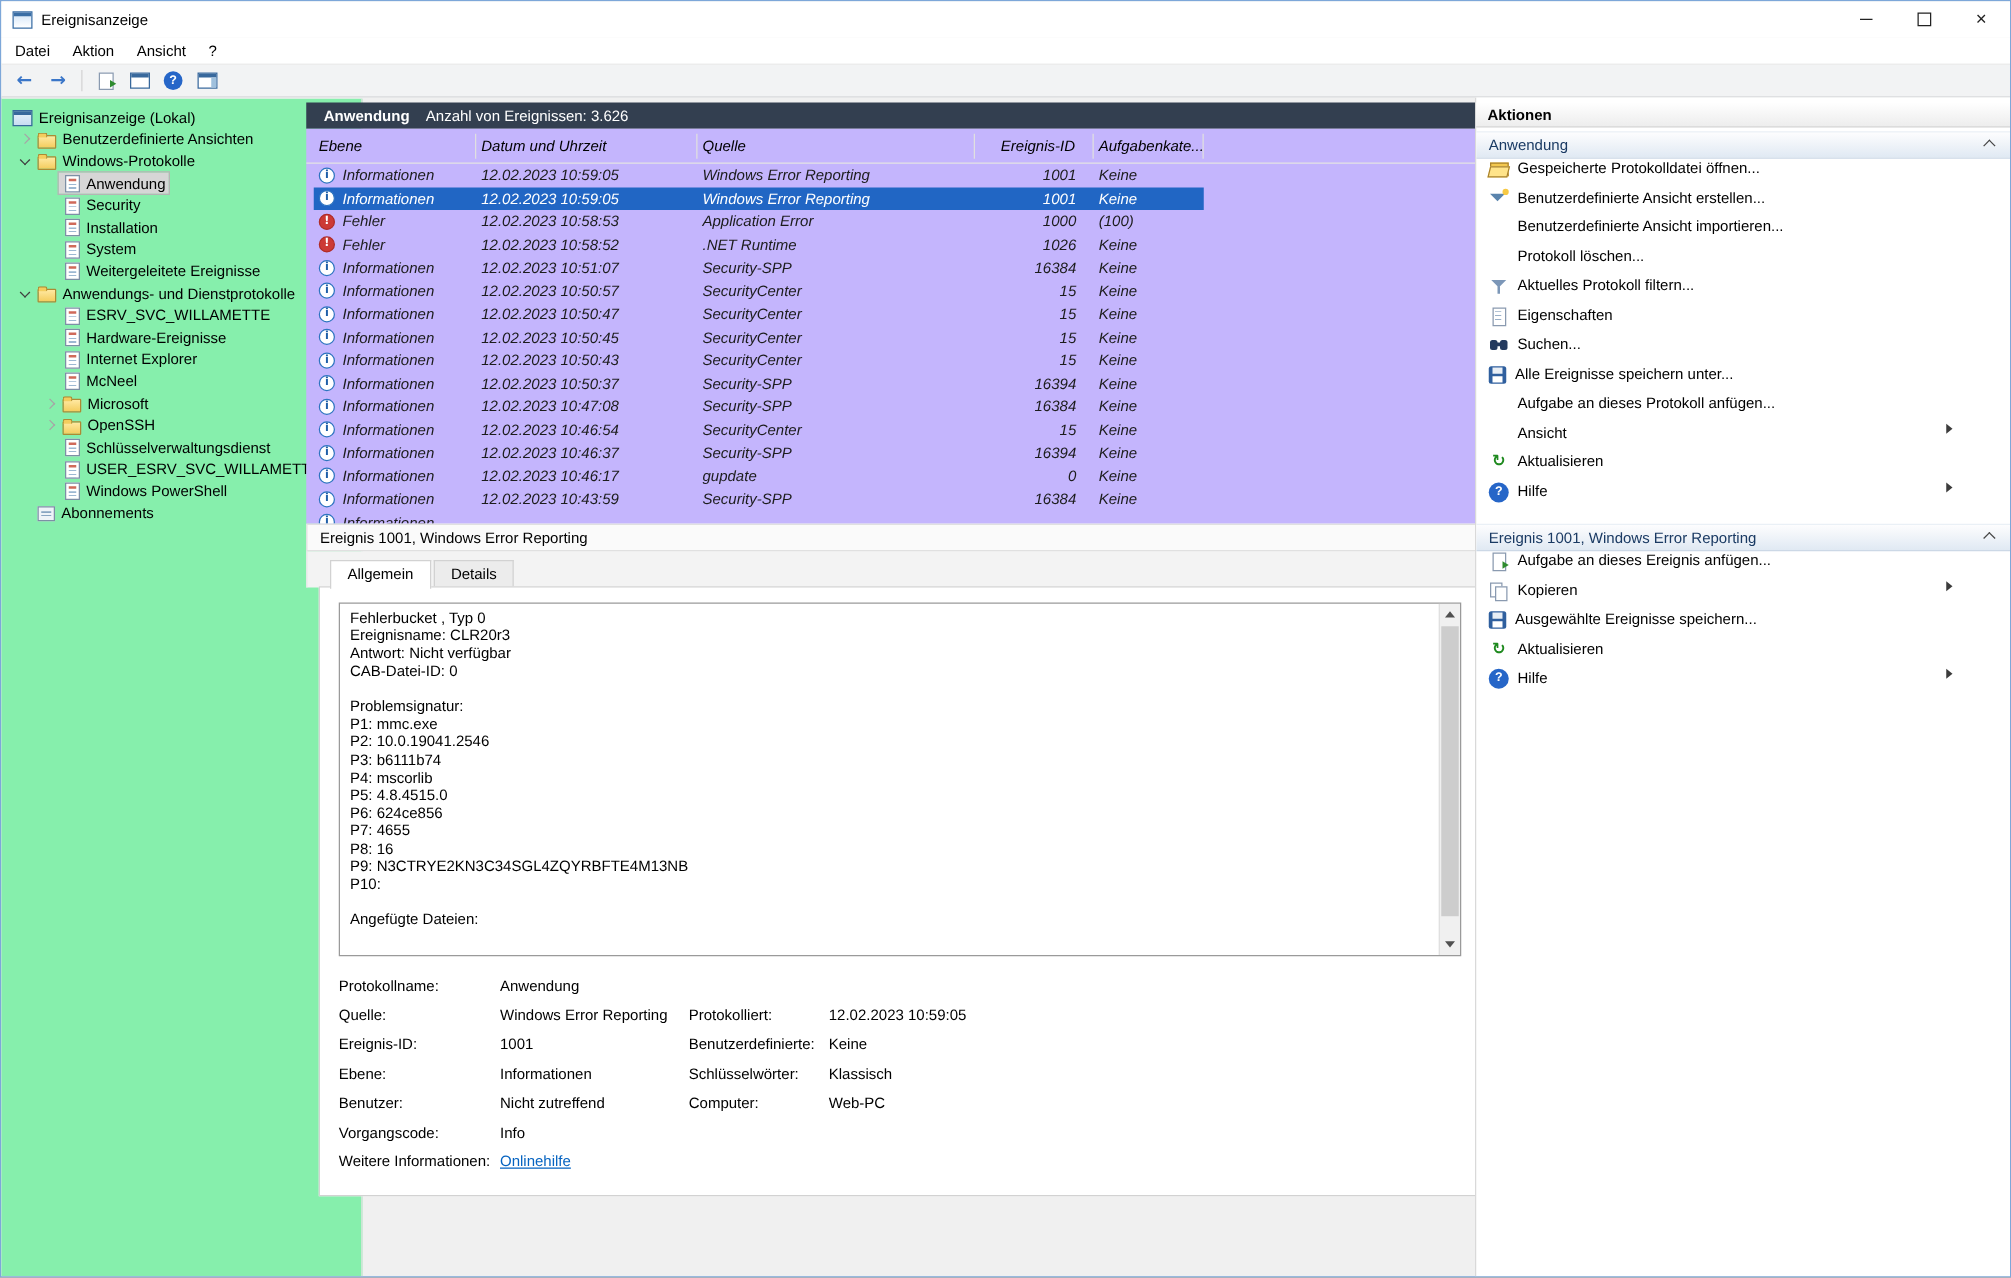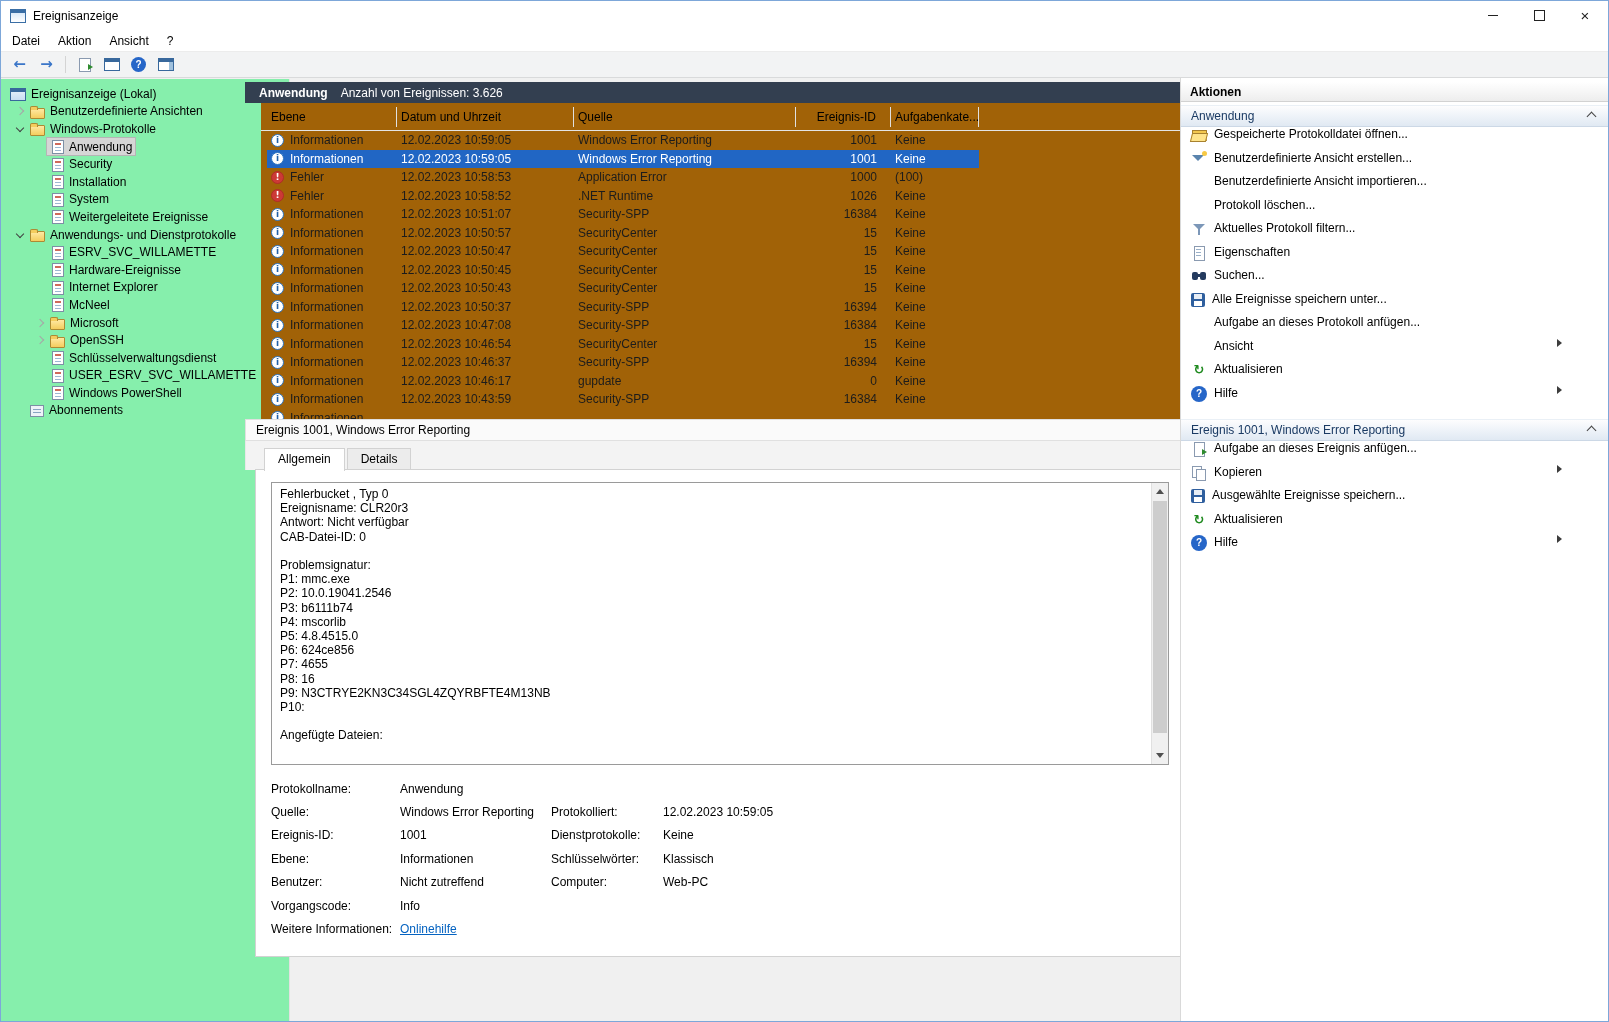--- a/index.html
+++ b/index.html
@@ -50,21 +50,21 @@
   .i-log{width:12px;height:14px;background:#fff;border:1px solid #7d8fa5;margin-left:2px;margin-top:1px;}
   .i-log::before{content:"";position:absolute;left:2px;right:2px;top:2px;height:2px;background:#d06a5a;}
   .i-log::after{content:"";position:absolute;left:2px;right:2px;top:6px;height:6px;background:repeating-linear-gradient(#9db8d2 0 1px,transparent 1px 3px);}
   .i-subscriptions{width:14px;height:12px;border:1px solid #7d8fa5;background:#eef3f8;margin-top:2px;}
   .i-subscriptions::before{content:"";position:absolute;left:2px;right:2px;top:3px;height:6px;background:repeating-linear-gradient(#88a5c2 0 1px,transparent 1px 3px);}
   
   .center-pane{position:absolute;left:244px;top:81px;right:388px;bottom:0;}
   .log-header{height:21px;background:#333f50;color:#fff;display:flex;align-items:center;padding:0 14px;}
   .log-title{font-weight:700;}
   .log-count{margin-left:13px;}
-  .event-table{position:absolute;top:21px;left:16px;right:0;height:316px;background:#a16207;overflow:hidden;}
+  .event-table{position:absolute;top:21px;left:0;right:0;height:316px;background:#c4b5fd;overflow:hidden;font-style:italic;}
   .thead{height:28px;display:flex;align-items:center;padding-left:6px;border-bottom:1px solid #e4e4e4;}
   .th{height:20px;line-height:20px;border-right:1px solid #e0e0e0;overflow:hidden;white-space:nowrap;padding-left:4px;}
   .tbody{position:absolute;top:28px;left:0;right:0;height:288px;overflow:hidden;padding-left:6px;}
   .tr{display:flex;width:max-content;height:18.5px;align-items:center;color:#1c1c1c;}
   .tr.selected{background:#2166c4;color:#fff;}
   .td{height:18.5px;line-height:18.5px;overflow:hidden;white-space:nowrap;padding-left:4px;display:flex;align-items:center;}
   .c0{width:130px;}
   .c1{width:177px;}
   .c2{width:222px;}
   .c3{width:95px;justify-content:flex-end;padding-right:14px;text-align:right;display:flex;}
@@ -562,21 +562,21 @@
             </div>
             <div class="frow">
               <span class="flabel">Quelle:</span>
               <span class="fvalue">Windows Error Reporting</span>
               <span class="flabel2">Protokolliert:</span>
               <span class="fvalue2">12.02.2023 10:59:05</span>
             </div>
             <div class="frow">
               <span class="flabel">Ereignis-ID:</span>
               <span class="fvalue">1001</span>
-              <span class="flabel2">Dienstprotokolle:</span>
+              <span class="flabel2">Benutzerdefinierte:</span>
               <span class="fvalue2">Keine</span>
             </div>
             <div class="frow">
               <span class="flabel">Ebene:</span>
               <span class="fvalue">Informationen</span>
               <span class="flabel2">Schlüsselwörter:</span>
               <span class="fvalue2">Klassisch</span>
             </div>
             <div class="frow">
               <span class="flabel">Benutzer:</span>

